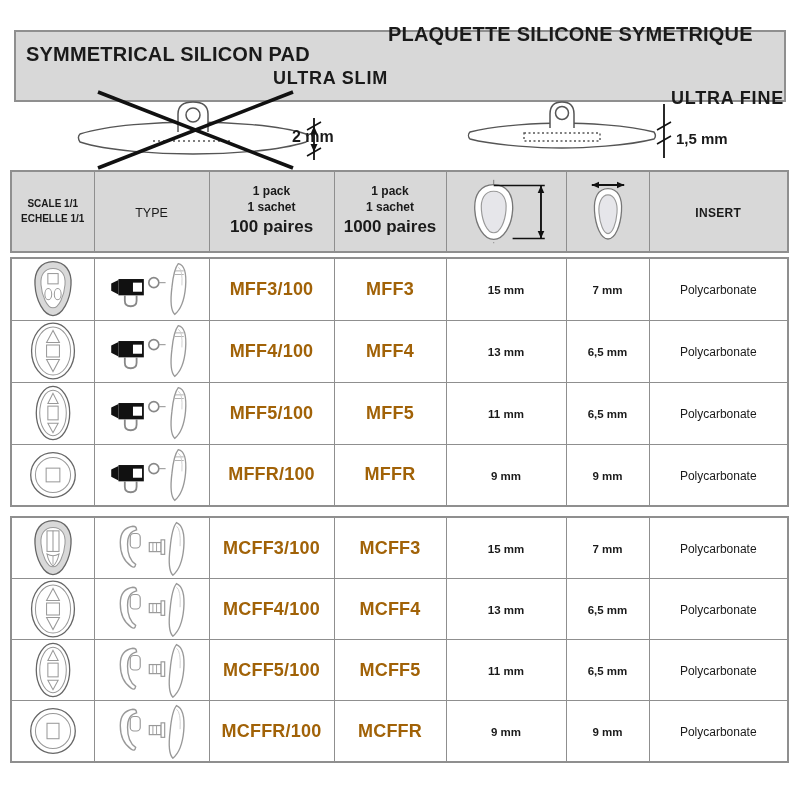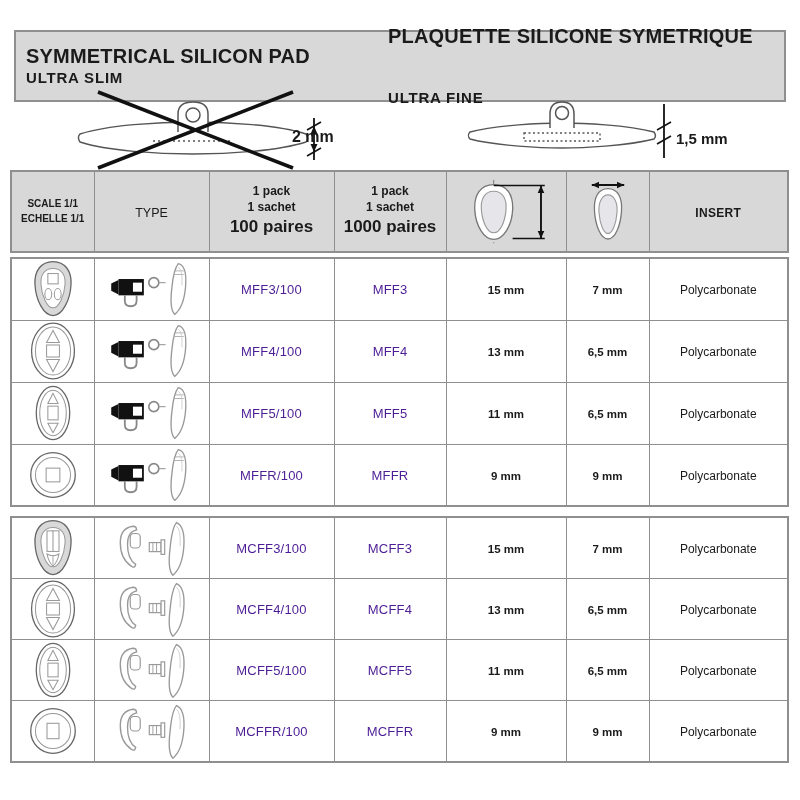--- a/index.html
+++ b/index.html
@@ -7,21 +7,21 @@
   body { font-family:"Liberation Sans", sans-serif; color:#1a1a1a; }
   .page { position:relative; width:800px; height:800px; background:#fff; overflow:hidden; }
 
   
   .title-bar { position:absolute; left:14px; top:30px; width:772px; height:72px;
     background:#d8d8d8; border:2px solid #8f8f8f; display:flex; align-items:center; }
   .title-col { display:flex; flex-direction:column; justify-content:center; line-height:1.25; }
   .title-col.en { width:372px; padding-left:10px; }
   .title-col.fr { flex:1;gap:40px; }
   .title-line1 { font-size:20px; font-weight:700; letter-spacing:0.2px; }
-  .title-line2 { font-size:15px; font-weight:800; letter-spacing:0.8px; }
+  .title-line2 { font-size:18px; font-weight:800; letter-spacing:0.8px;text-align:right; }
 
   
   .diagrams { position:absolute; left:0; top:90px; width:800px; height:77px; }
   .diag { position:absolute; top:0; }
   .mm-label { position:absolute; font-weight:700; white-space:nowrap; }
   #label-2mm  { left:292px; top:38px; font-size:16px; }
   #label-15mm { left:676px; top:40px; font-size:15px; }
 
   
   table { border-collapse:collapse; table-layout:fixed; }
@@ -36,21 +36,21 @@
 
   .c1{width:83px;} .c2{width:115px;} .c3{width:125px;} .c4{width:112px;}
   .c5{width:120px;} .c6{width:83px;} .c7{width:139px;}
 
   .hdr-scale { font-size:10px; font-weight:700; line-height:1.45; }
   .hdr-type  { font-size:12.5px; font-weight:400; }
   .hdr-pack-sm { font-size:12px; font-weight:700; line-height:1.3; }
   .hdr-pack-lg { font-size:17px; font-weight:700; line-height:1.35; }
   .hdr-insert { font-size:12px; font-weight:700; letter-spacing:0.3px; }
 
-  .ref { font-size:13px; font-weight:400; color:#4c1d95; letter-spacing:0.2px; }
+  .ref { font-size:18px; font-weight:700; color:#a16207; letter-spacing:0.2px; }
   .mm  { font-size:11.5px; font-weight:700; }
   .insert-val { font-size:12px; font-weight:400; }
 
   svg { display:block; }
   .cell-icon { margin:0 auto; }
 </style>
 </head>
 <body>
 
 <svg width="0" height="0" style="position:absolute">

